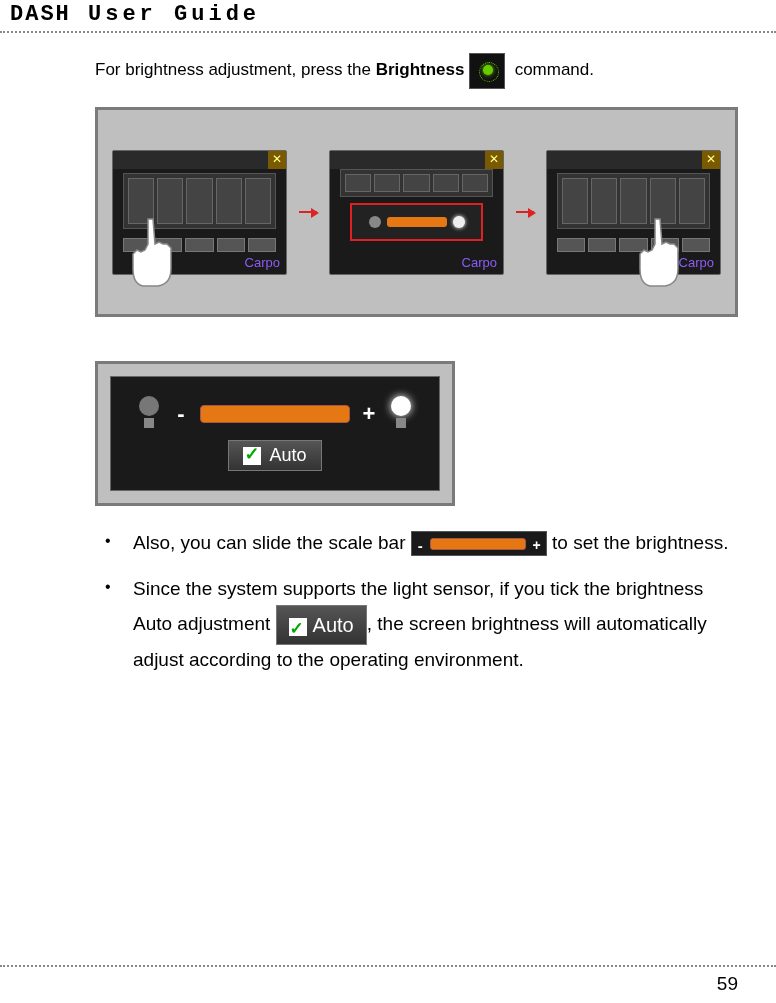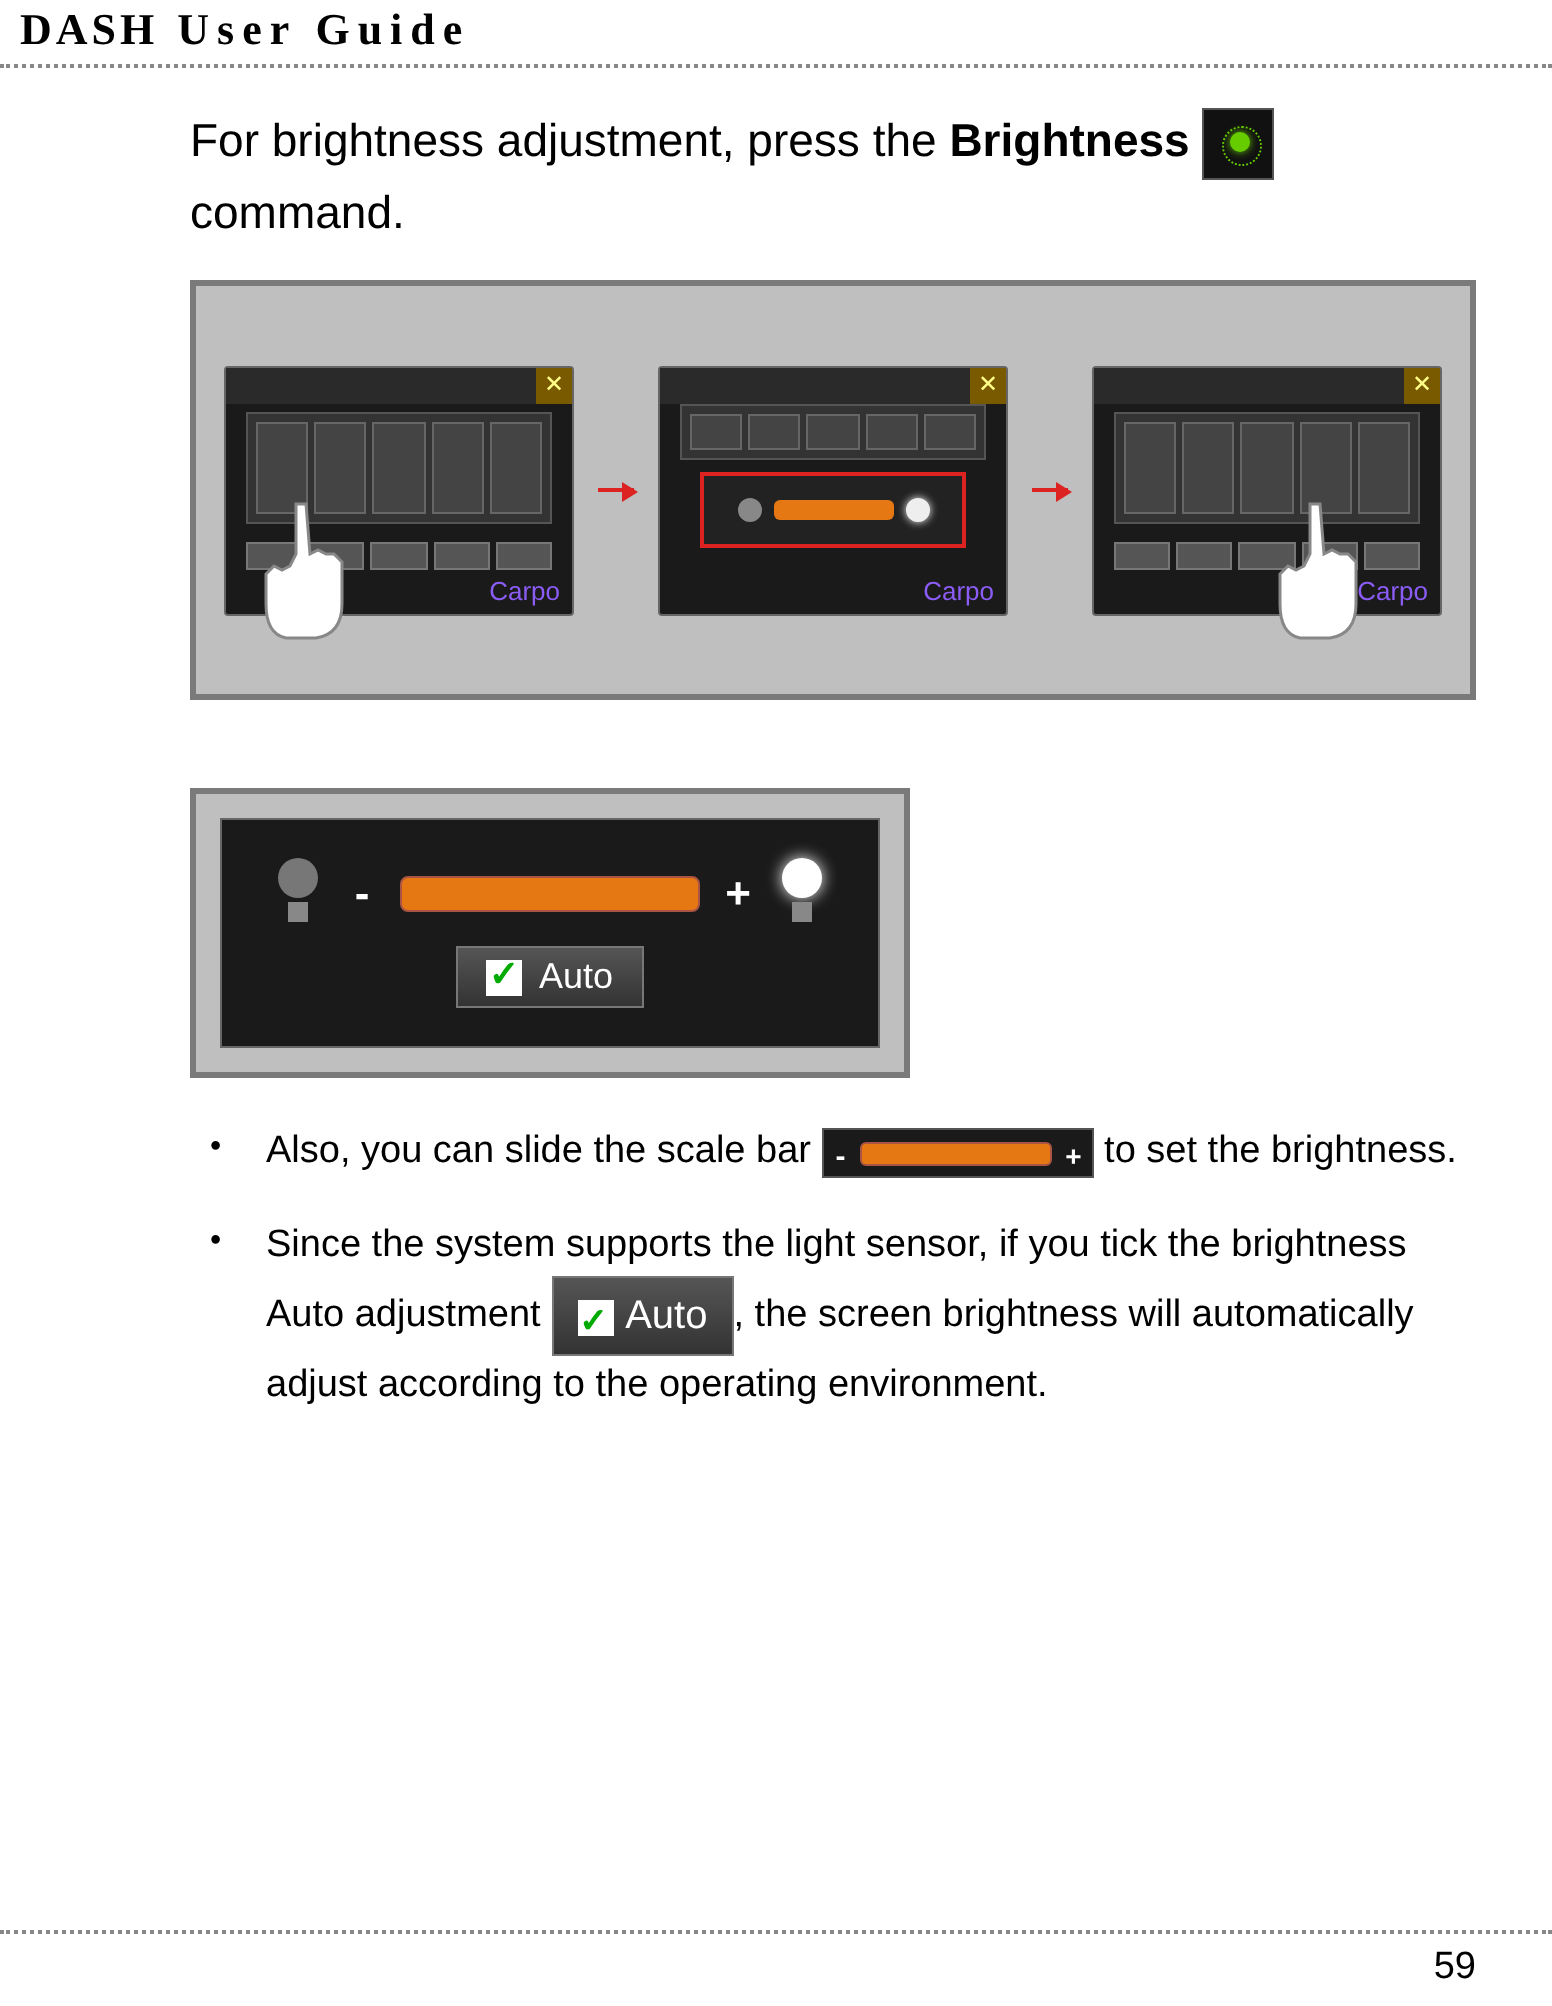--- a/index.html
+++ b/index.html
@@ -10,42 +10,42 @@
     font-family: Arial, Helvetica, sans-serif;
     color: #000;
     position: relative;
   }
   .header {
     width: 100%;
     padding: 2px 10px 4px 10px;
     border-bottom: 2px dotted #888;
   }
   .header-title {
-    font-family: Liberation Serif, serif;
+    font-family: Liberation Mono, monospace;
     font-size: 22px;
     letter-spacing: 4px;
     font-weight: bold;
   }
   .header-title .dash {
     letter-spacing: 2px;
   }
   .content {
     padding: 20px 38px 0 95px;
   }
   h2.section {
     font-size: 28px;
     font-weight: bold;
     margin-bottom: 26px;
   }
   h2.section .secnum {
     display: inline-block;
     margin-right: 30px;
   }
   p.intro {
-    font-size: 23px;
+    font-size: 17px;
     line-height: 1.4;
     margin-bottom: 18px;
   }
   .bold { font-weight: bold; }
   
   .icon-brightness {
     display: inline-block;
     width: 36px;
     height: 36px;
     background: #111;

